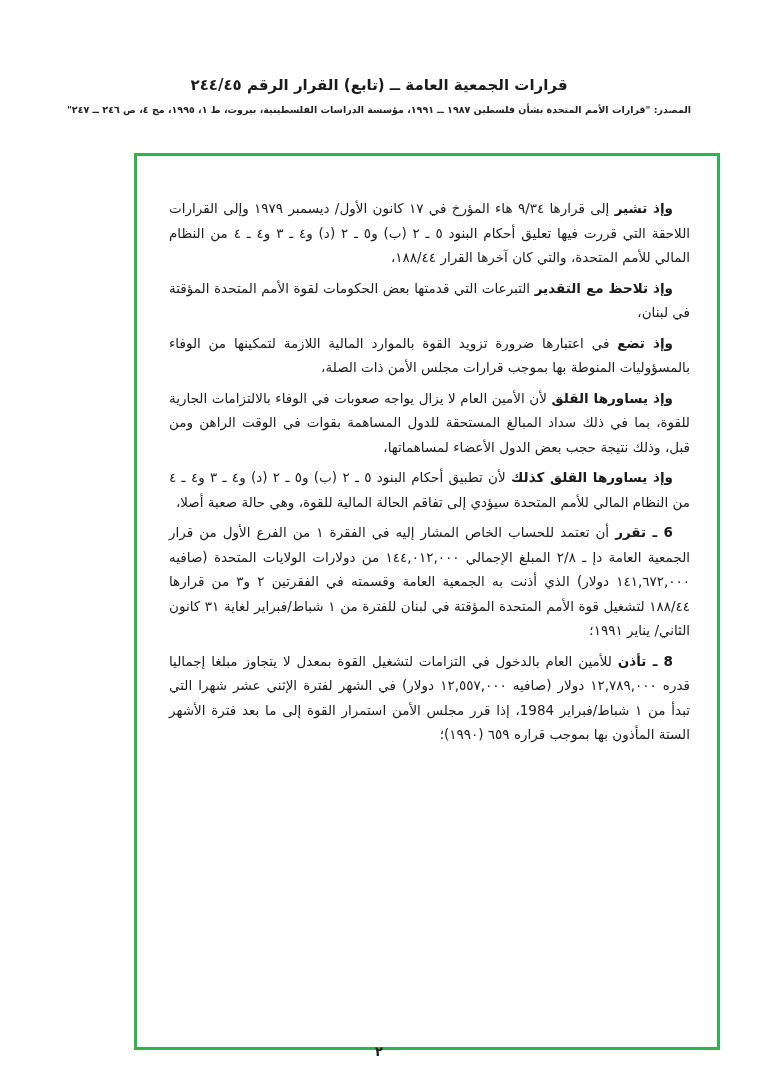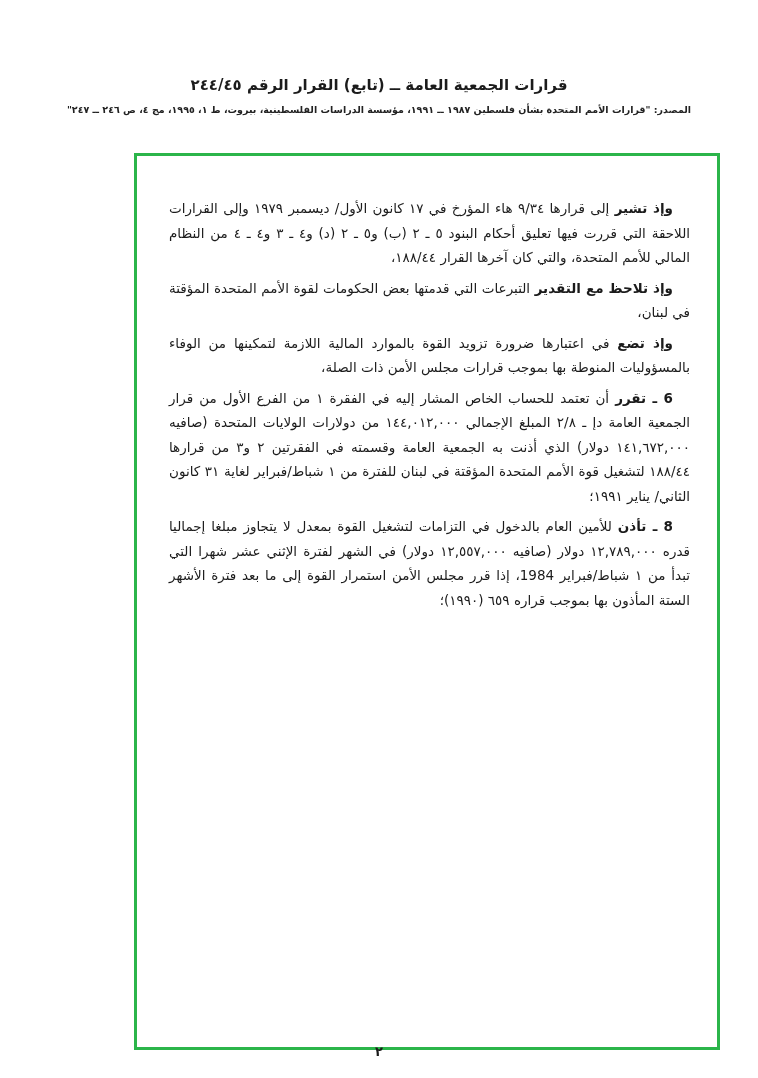--- a/index.html
+++ b/index.html
@@ -85,22 +85,30 @@
       <p class="para">
         <span class="lead">وإذ تلاحظ مع التقدير</span>
         <span>التبرعات التي قدمتها بعض الحكومات لقوة الأمم المتحدة المؤقتة في لبنان،</span>
       </p>
 
       <p class="para">
         <span class="lead">وإذ تضع</span>
         <span>في اعتبارها ضرورة تزويد القوة بالموارد المالية اللازمة لتمكينها من الوفاء بالمسؤوليات المنوطة بها بموجب قرارات مجلس الأمن ذات الصلة،</span>
       </p>
 
+      <p class="para">
+        <span class="lead">وإذ يساورها القلق</span>
+        <span>لأن الأمين العام لا يزال يواجه صعوبات في الوفاء بالالتزامات الجارية للقوة، بما في ذلك سداد المبالغ المستحقة للدول المساهمة بقوات في الوقت الراهن ومن قبل، وذلك نتيجة حجب بعض الدول الأعضاء لمساهماتها،</span>
+      </p>
 
 
+      <p class="para">
+        <span class="lead">وإذ يساورها القلق كذلك</span>
+        <span>لأن تطبيق أحكام البنود ٥ ـ ٢ (ب) و٥ ـ ٢ (د) و٤ ـ ٣ و٤ ـ ٤ من النظام المالي للأمم المتحدة سيؤدي إلى تفاقم الحالة المالية للقوة، وهي حالة صعبة أصلا،</span>
+      </p>
 
       <p class="para">
         <span class="lead">6 ـ تقرر</span>
         <span>أن تعتمد للحساب الخاص المشار إليه في الفقرة ١ من الفرع الأول من قرار الجمعية العامة دإ ـ ٢/٨ المبلغ الإجمالي ١٤٤,٠١٢,٠٠٠ من دولارات الولايات المتحدة (صافيه ١٤١,٦٧٢,٠٠٠ دولار) الذي أذنت به الجمعية العامة وقسمته في الفقرتين ٢ و٣ من قرارها ١٨٨/٤٤ لتشغيل قوة الأمم المتحدة المؤقتة في لبنان للفترة من ١ شباط/فبراير لغاية ٣١ كانون الثاني/ يناير ١٩٩١؛</span>
       </p>
 
       <p class="para">
         <span class="lead">8 ـ تأذن</span>
         <span>للأمين العام بالدخول في التزامات لتشغيل القوة بمعدل لا يتجاوز مبلغا إجماليا قدره ١٢,٧٨٩,٠٠٠ دولار (صافيه ١٢,٥٥٧,٠٠٠ دولار) في الشهر لفترة الإثني عشر شهرا التي تبدأ من ١ شباط/فبراير 1984، إذا قرر مجلس الأمن استمرار القوة إلى ما بعد فترة الأشهر الستة المأذون بها بموجب قراره ٦٥٩ (١٩٩٠)؛</span>
       </p>

